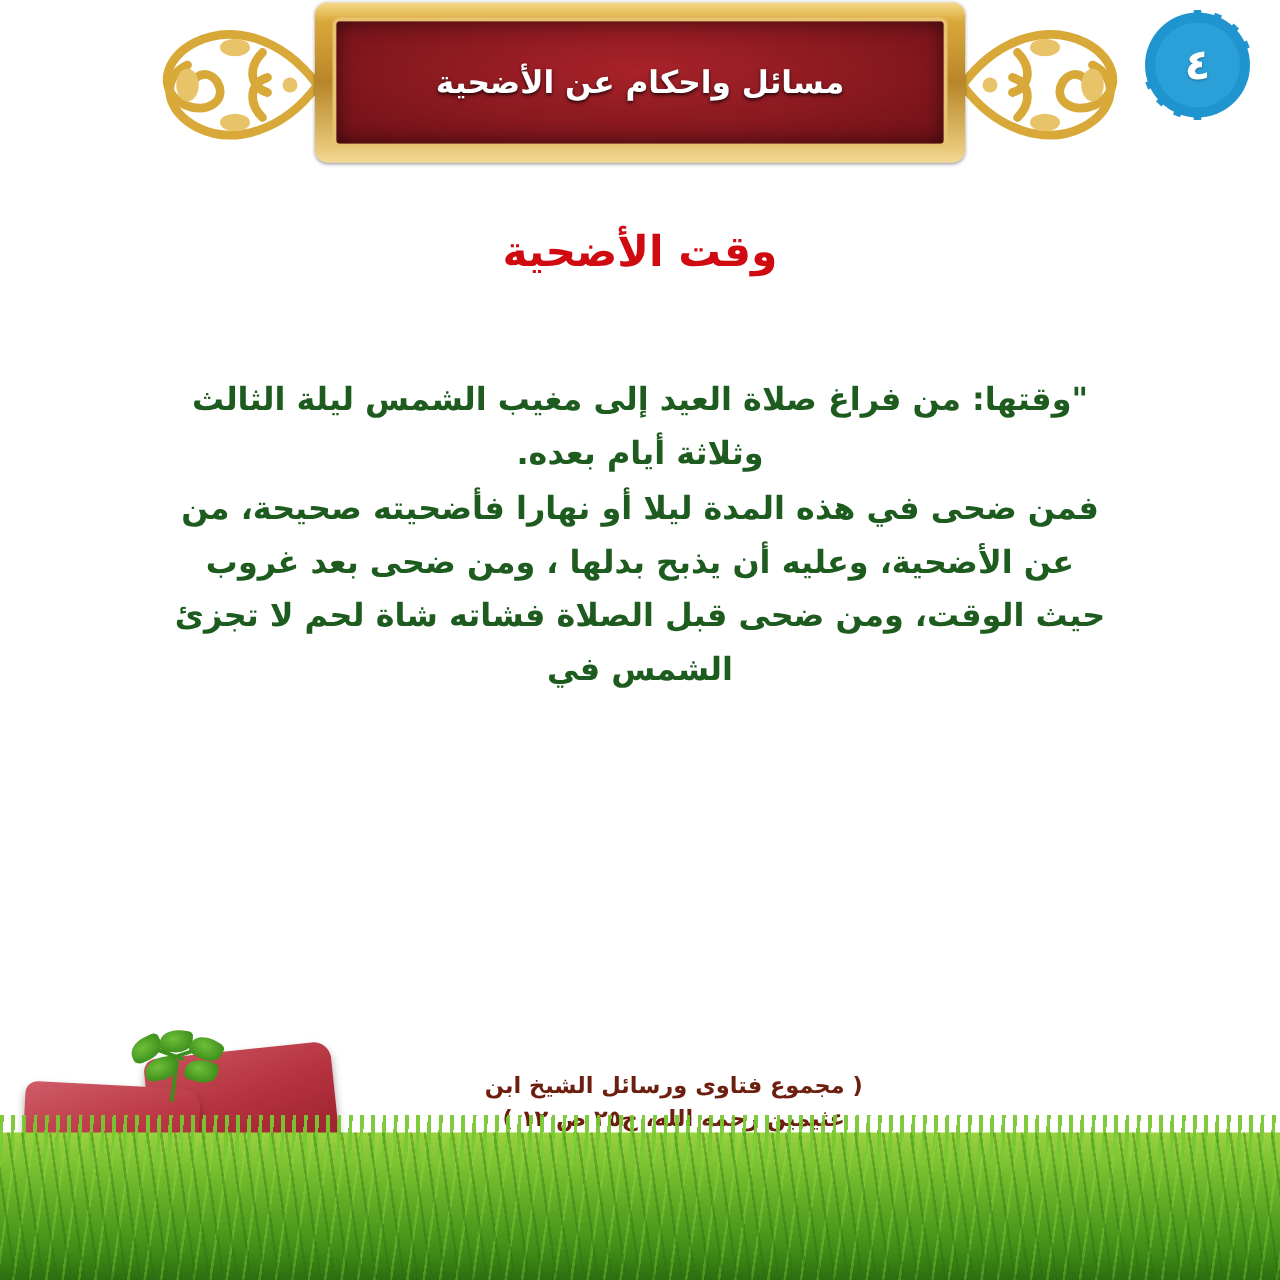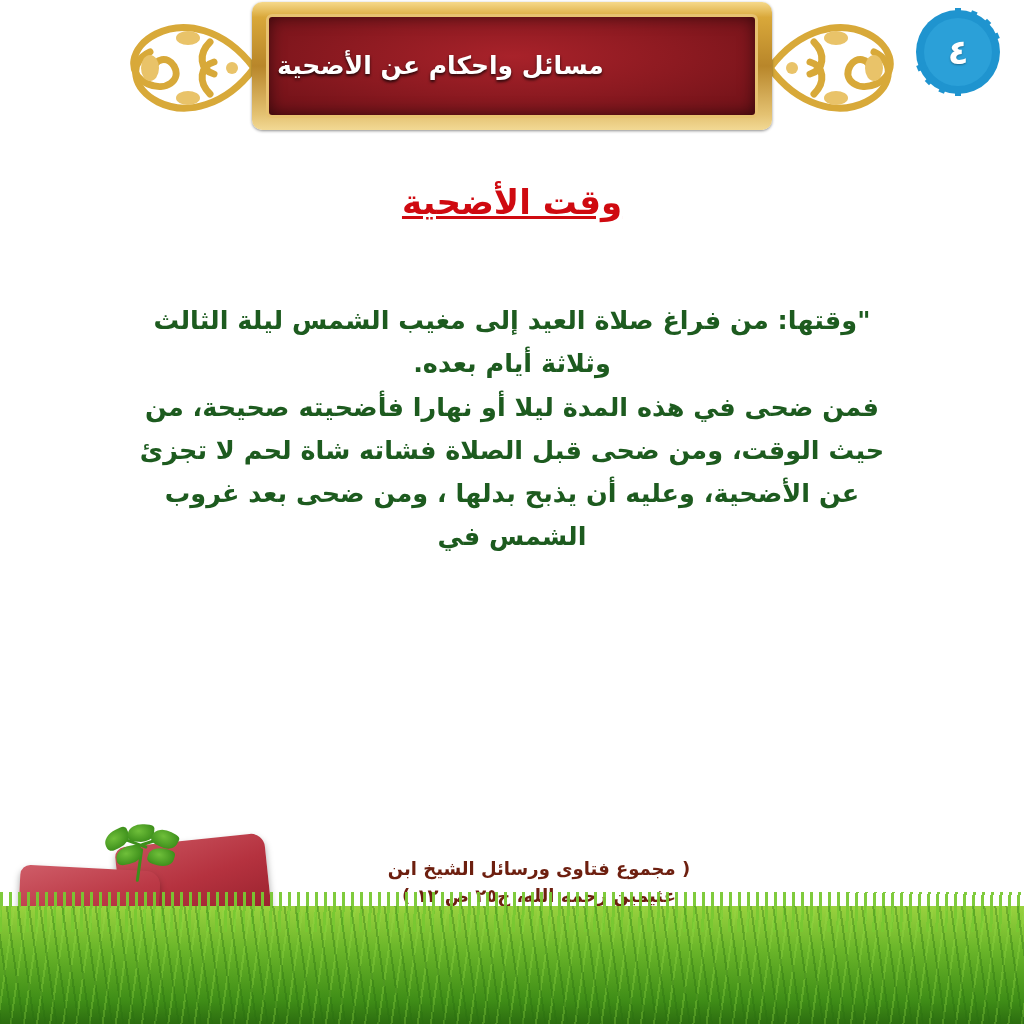--- a/index.html
+++ b/index.html
@@ -41,21 +41,21 @@
     left: 14px;
     right: 14px;
     bottom: 12px;
     background:
       radial-gradient(ellipse at 50% 40%, #a8222a 0%, #8d1a21 48%, #6d1117 100%);
     border: 3px solid #e7c270;
     border-radius: 6px;
     box-shadow: inset 0 0 16px rgba(0,0,0,.55);
     display: flex;
     align-items: center;
-    justify-content: flex-end;
+    justify-content: center;
   }
   .banner-title {
     color: #ffffff;
     font-size: 25px;
     font-weight: bold;
     letter-spacing: 0;
     text-align: center;
     text-shadow: 0 2px 3px rgba(0,0,0,.75);
     padding: 0 8px;
     line-height: 1.2;
@@ -94,21 +94,20 @@
   .headline {
     position: absolute;
     top: 182px;
     left: 0;
     right: 0;
     text-align: center;
     color: #cf0a10;
     font-size: 34px;
     font-weight: bold;
     font-family: "DejaVu Sans", "Liberation Sans", sans-serif;
-    text-decoration: underline;
   }
 
   
   .body-text {
     position: absolute;
     top: 300px;
     left: 56px;
     right: 56px;
     color: #1d5b1f;
     font-size: 25.5px;
@@ -297,22 +296,22 @@
   </svg>
   <div class="badge-num">٤</div>
 </div>
 
 <div class="headline">وقت الأضحية</div>
 
 <div class="body-text">
   <p>"وقتها: من فراغ صلاة العيد إلى مغيب الشمس ليلة الثالث</p>
   <p>وثلاثة أيام بعده.</p>
   <p class="para-gap">فمن ضحى في هذه المدة ليلا أو نهارا فأضحيته صحيحة، من</p>
+  <p>عن الأضحية، وعليه أن يذبح بدلها ، ومن ضحى بعد غروب</p>
   <p>حيث الوقت، ومن ضحى قبل الصلاة فشاته شاة لحم لا تجزئ</p>
-  <p>عن الأضحية، وعليه أن يذبح بدلها ، ومن ضحى بعد غروب</p>
   <p>الشمس في</p>
 </div>
 
 <div class="citation">( مجموع فتاوى ورسائل الشيخ ابن عثيمين رحمه الله، ج٢٥ ص ١٢ )</div>
 
 <div class="photo-band">
 
   <div class="meat-group">
     <div class="meat back"></div>
     <div class="meat front"></div>

